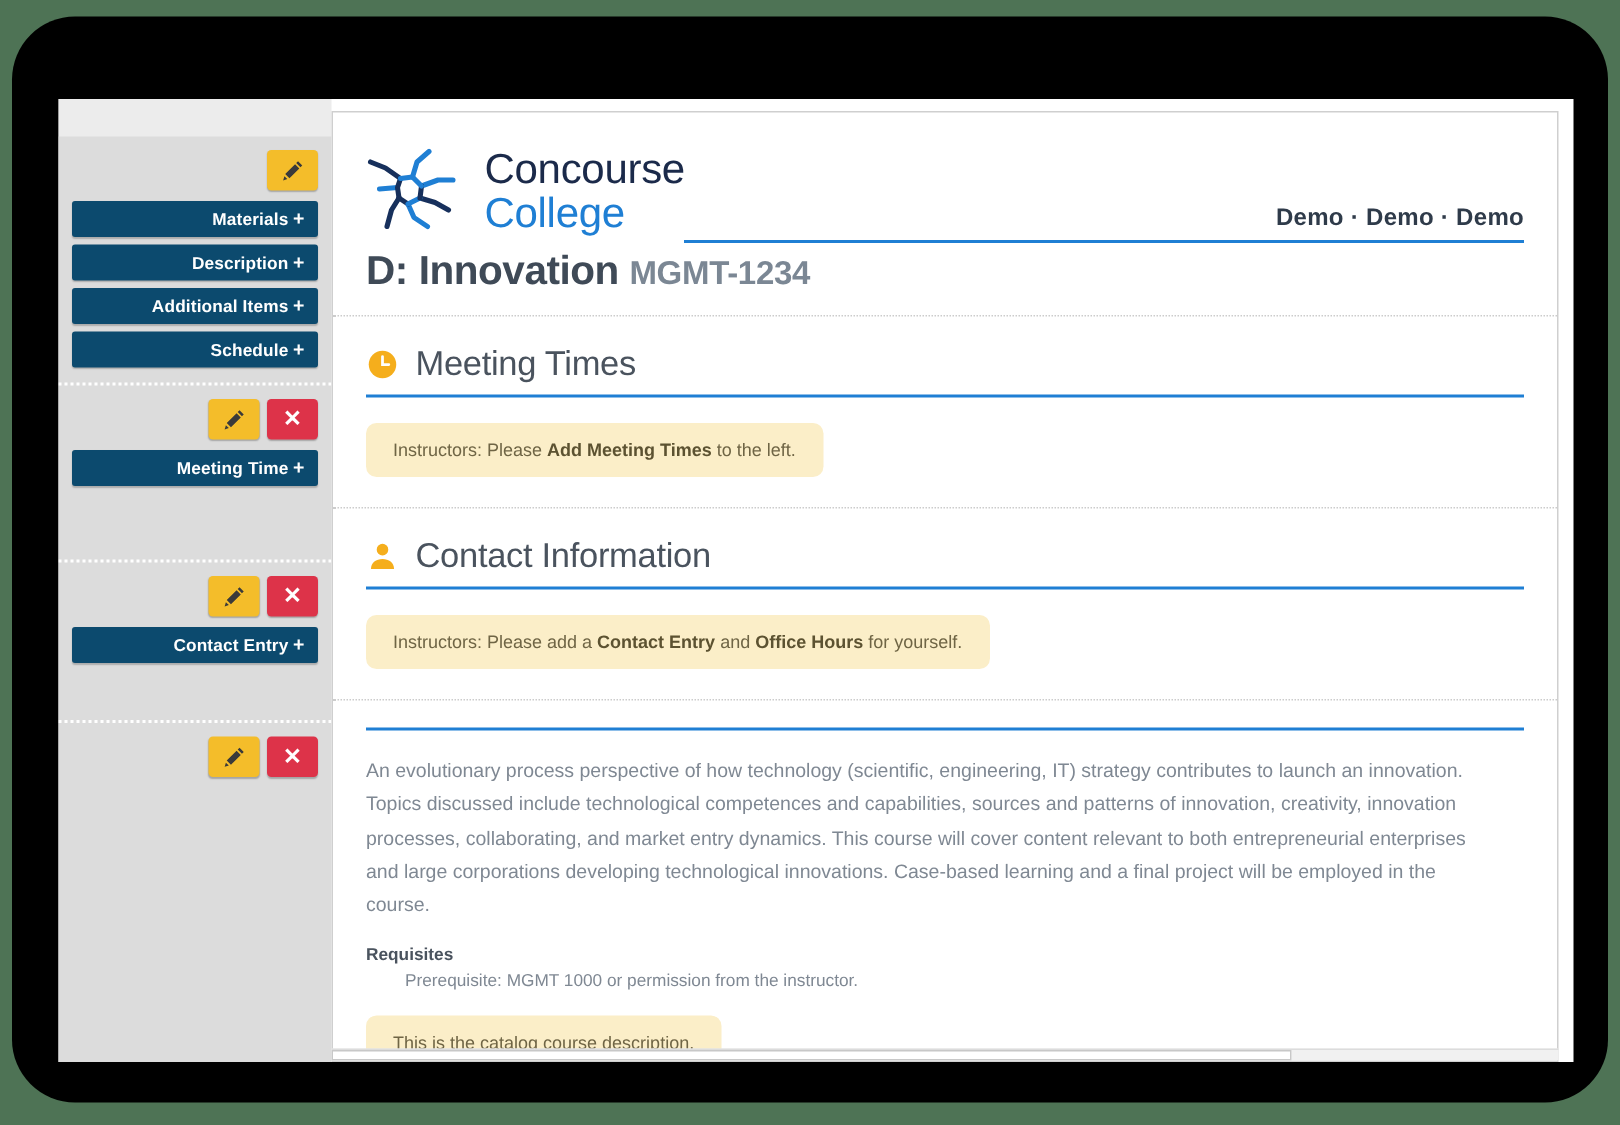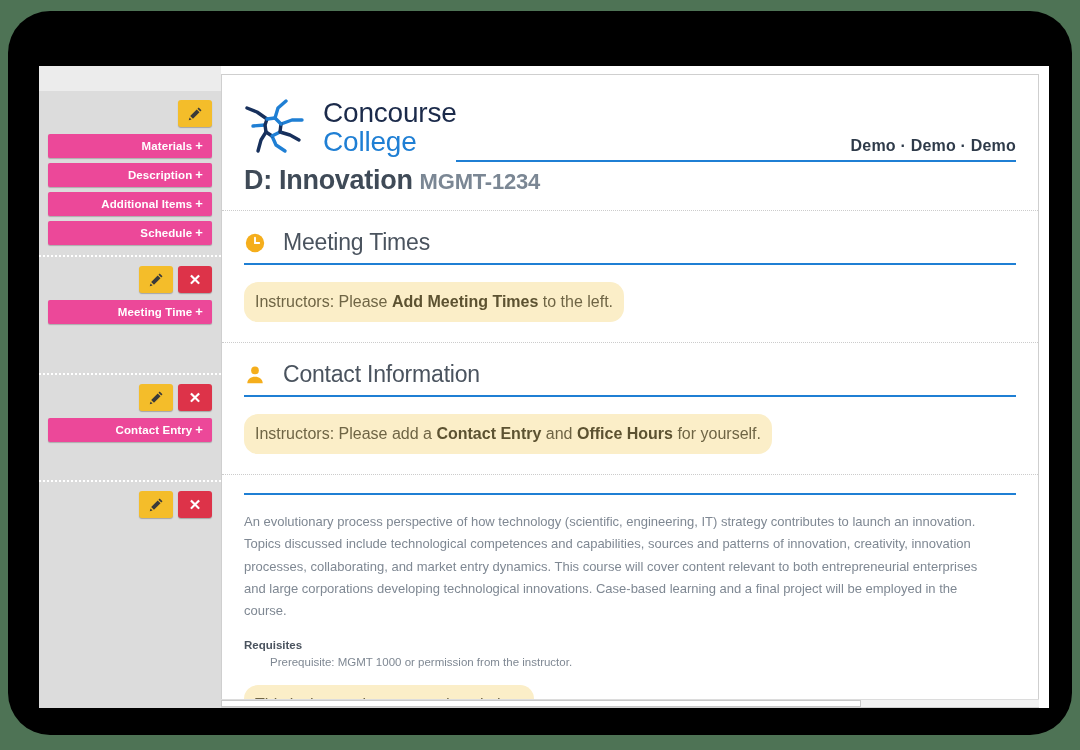--- a/index.html
+++ b/index.html
@@ -87,21 +87,21 @@
     font-weight: bold;
     line-height: 1;
     font-family: "Liberation Sans", sans-serif;
   }
 
   .green-list { padding: 7px 9px 10px 9px; }
   .green-btn {
     display: block;
     box-sizing: border-box;
     width: 100%;
-    background: #ec4899;
+    background: #0c4a6e;
     color: #ffffff;
     font-size: 11.5px;
     font-weight: bold;
     text-align: right;
     padding: 4px 9px 5px 9px;
     margin-bottom: 5px;
     border: none;
     border-radius: 2px;
     box-shadow: 0 1px 1px rgba(0,0,0,.22);
     cursor: pointer;
@@ -194,44 +194,44 @@
 
   
   .section {
     padding: 18px 22px 20px 22px;
     border-bottom: 1px dotted #cccccc;
     position: relative;
   }
   .section-head {
     display: flex;
     align-items: center;
-    gap: 17px;
+    gap: 11px;
     padding-bottom: 7px;
   }
   .section-title {
     font-size: 23px;
     color: #4a535e;
     font-weight: normal;
     letter-spacing: -.2px;
   }
   .section-rule {
     height: 2px;
     background: #1f7fd4;
     width: 100%;
   }
   .sec-icon { width: 22px; height: 22px; display: block; }
 
   .callout {
     display: inline-block;
     margin-top: 17px;
     background: #fbeec8;
     color: #6f6545;
-    font-size: 16px;
-    padding: 11px 11px;
-    border-radius: 14px;
+    font-size: 12px;
+    padding: 11px 18px;
+    border-radius: 7px;
   }
   .callout b { color: #5c5231; }
 
   .body-text {
     margin-top: 16px;
     font-size: 13px;
     color: #7f8893;
     line-height: 1.72;
     max-width: 745px;
   }

